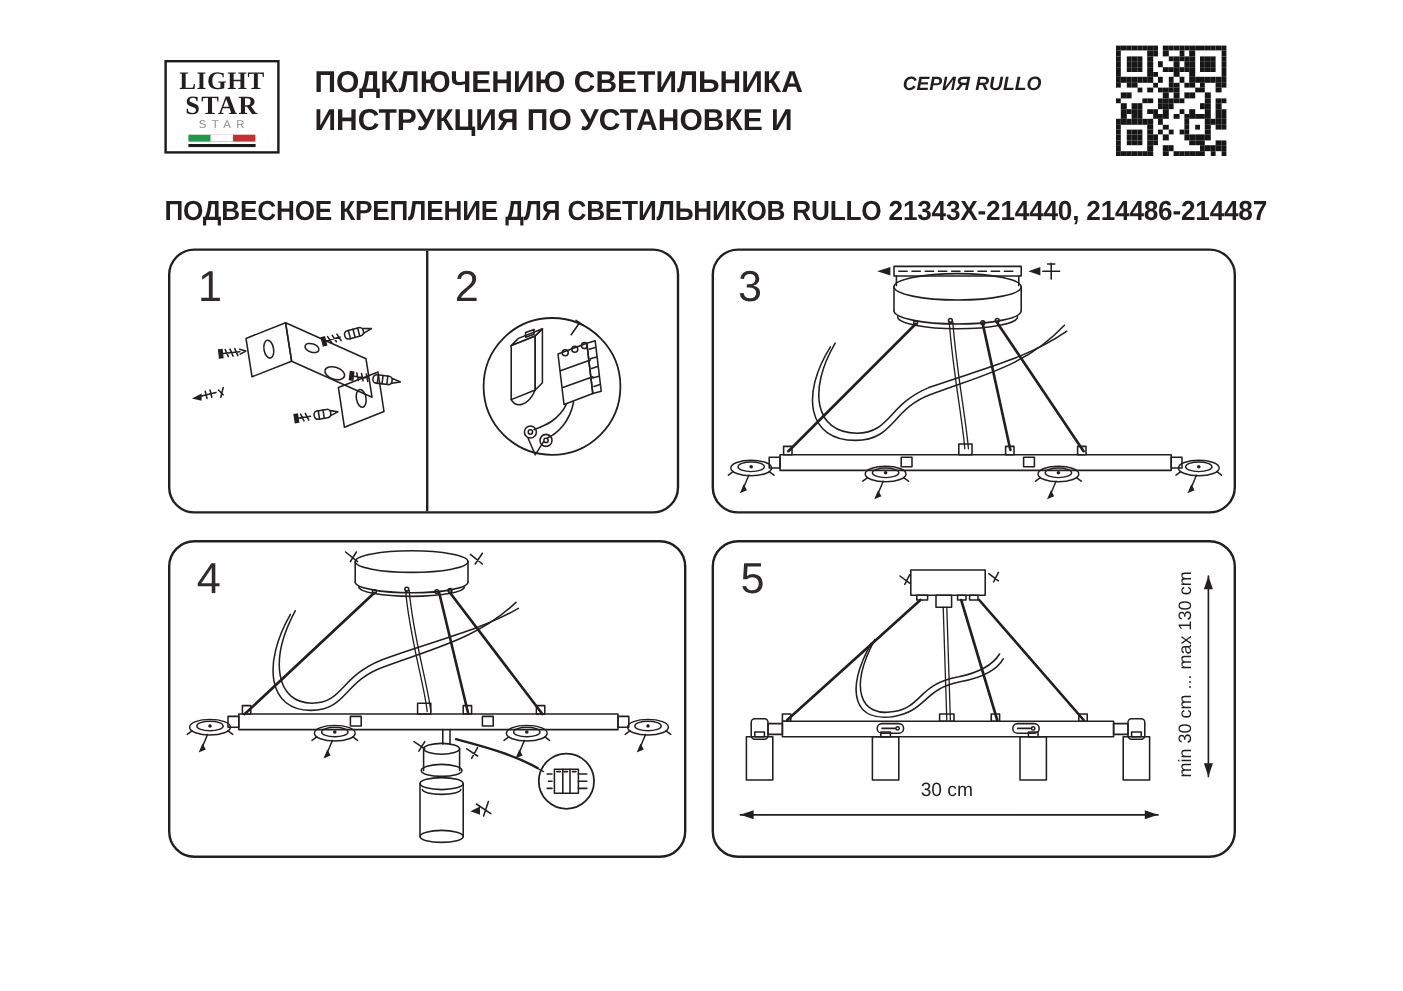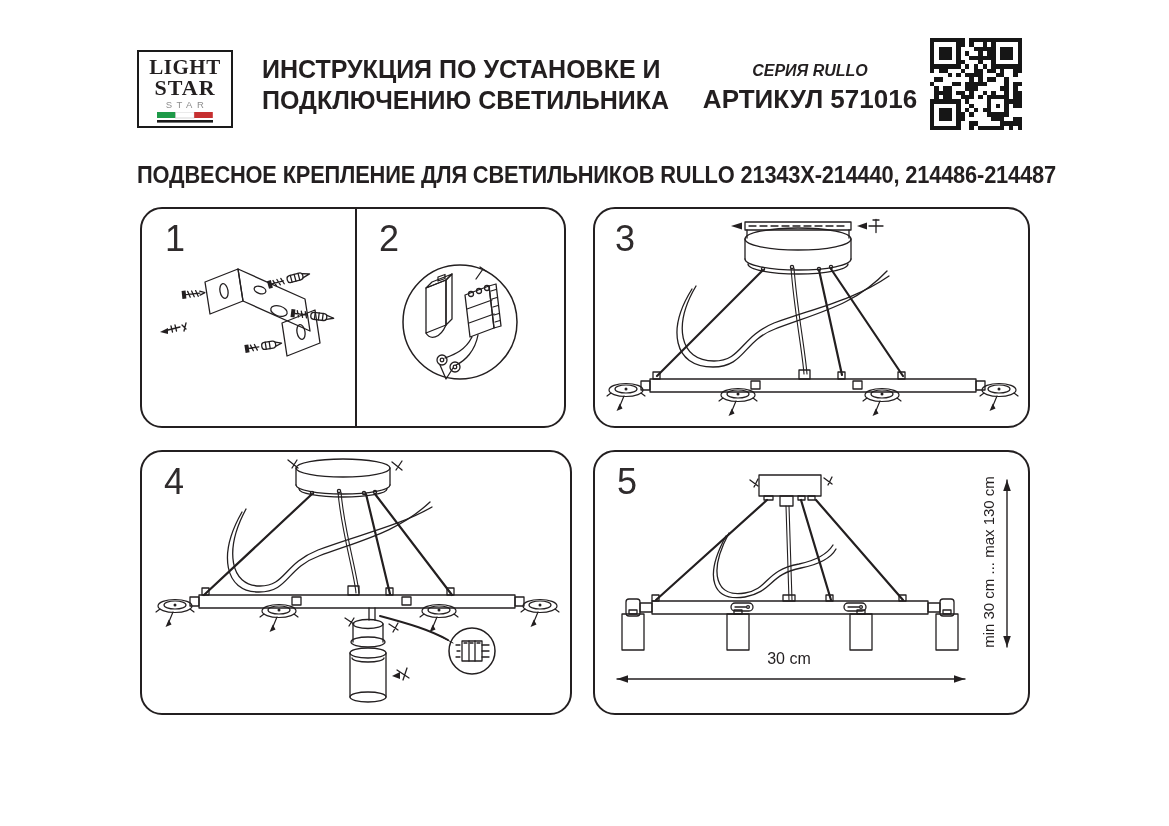--- a/index.html
+++ b/index.html
@@ -68,27 +68,26 @@
     <div class="logo-w3">STAR</div>
     <svg class="logo-flag" width="58" height="11" viewBox="0 0 58 11">
       <rect x="1" y="0" width="18.6" height="6" fill="#1e9a48"></rect>
       <rect x="19.6" y="0" width="18.6" height="6" fill="#ffffff" stroke="#bbbbbb" stroke-width="0.6"></rect>
       <rect x="38.2" y="0" width="18.6" height="6" fill="#c62f30"></rect>
       <rect x="1" y="8" width="56" height="2.6" fill="#1a1a1a"></rect>
     </svg>
   </div>
 
   <div class="title">
+    <div>ПОДКЛЮЧЕНИЮ СВЕТИЛЬНИКА</div>
     <div>ИНСТРУКЦИЯ ПО УСТАНОВКЕ И</div>
-    <div>ПОДКЛЮЧЕНИЮ СВЕТИЛЬНИКА</div>
   </div>
 
   <div class="product">
     <div class="series">СЕРИЯ RULLO</div>
-    <div class="article">АРТИКУЛ 571016</div>
   </div>
 
   <div class="qr">
       <div style="grid-area: 1 / 1;"></div>
       <div style="grid-area: 1 / 2;"></div>
       <div style="grid-area: 1 / 3;"></div>
       <div style="grid-area: 1 / 4;"></div>
       <div style="grid-area: 1 / 5;"></div>
       <div style="grid-area: 1 / 6;"></div>
       <div style="grid-area: 1 / 7;"></div>

